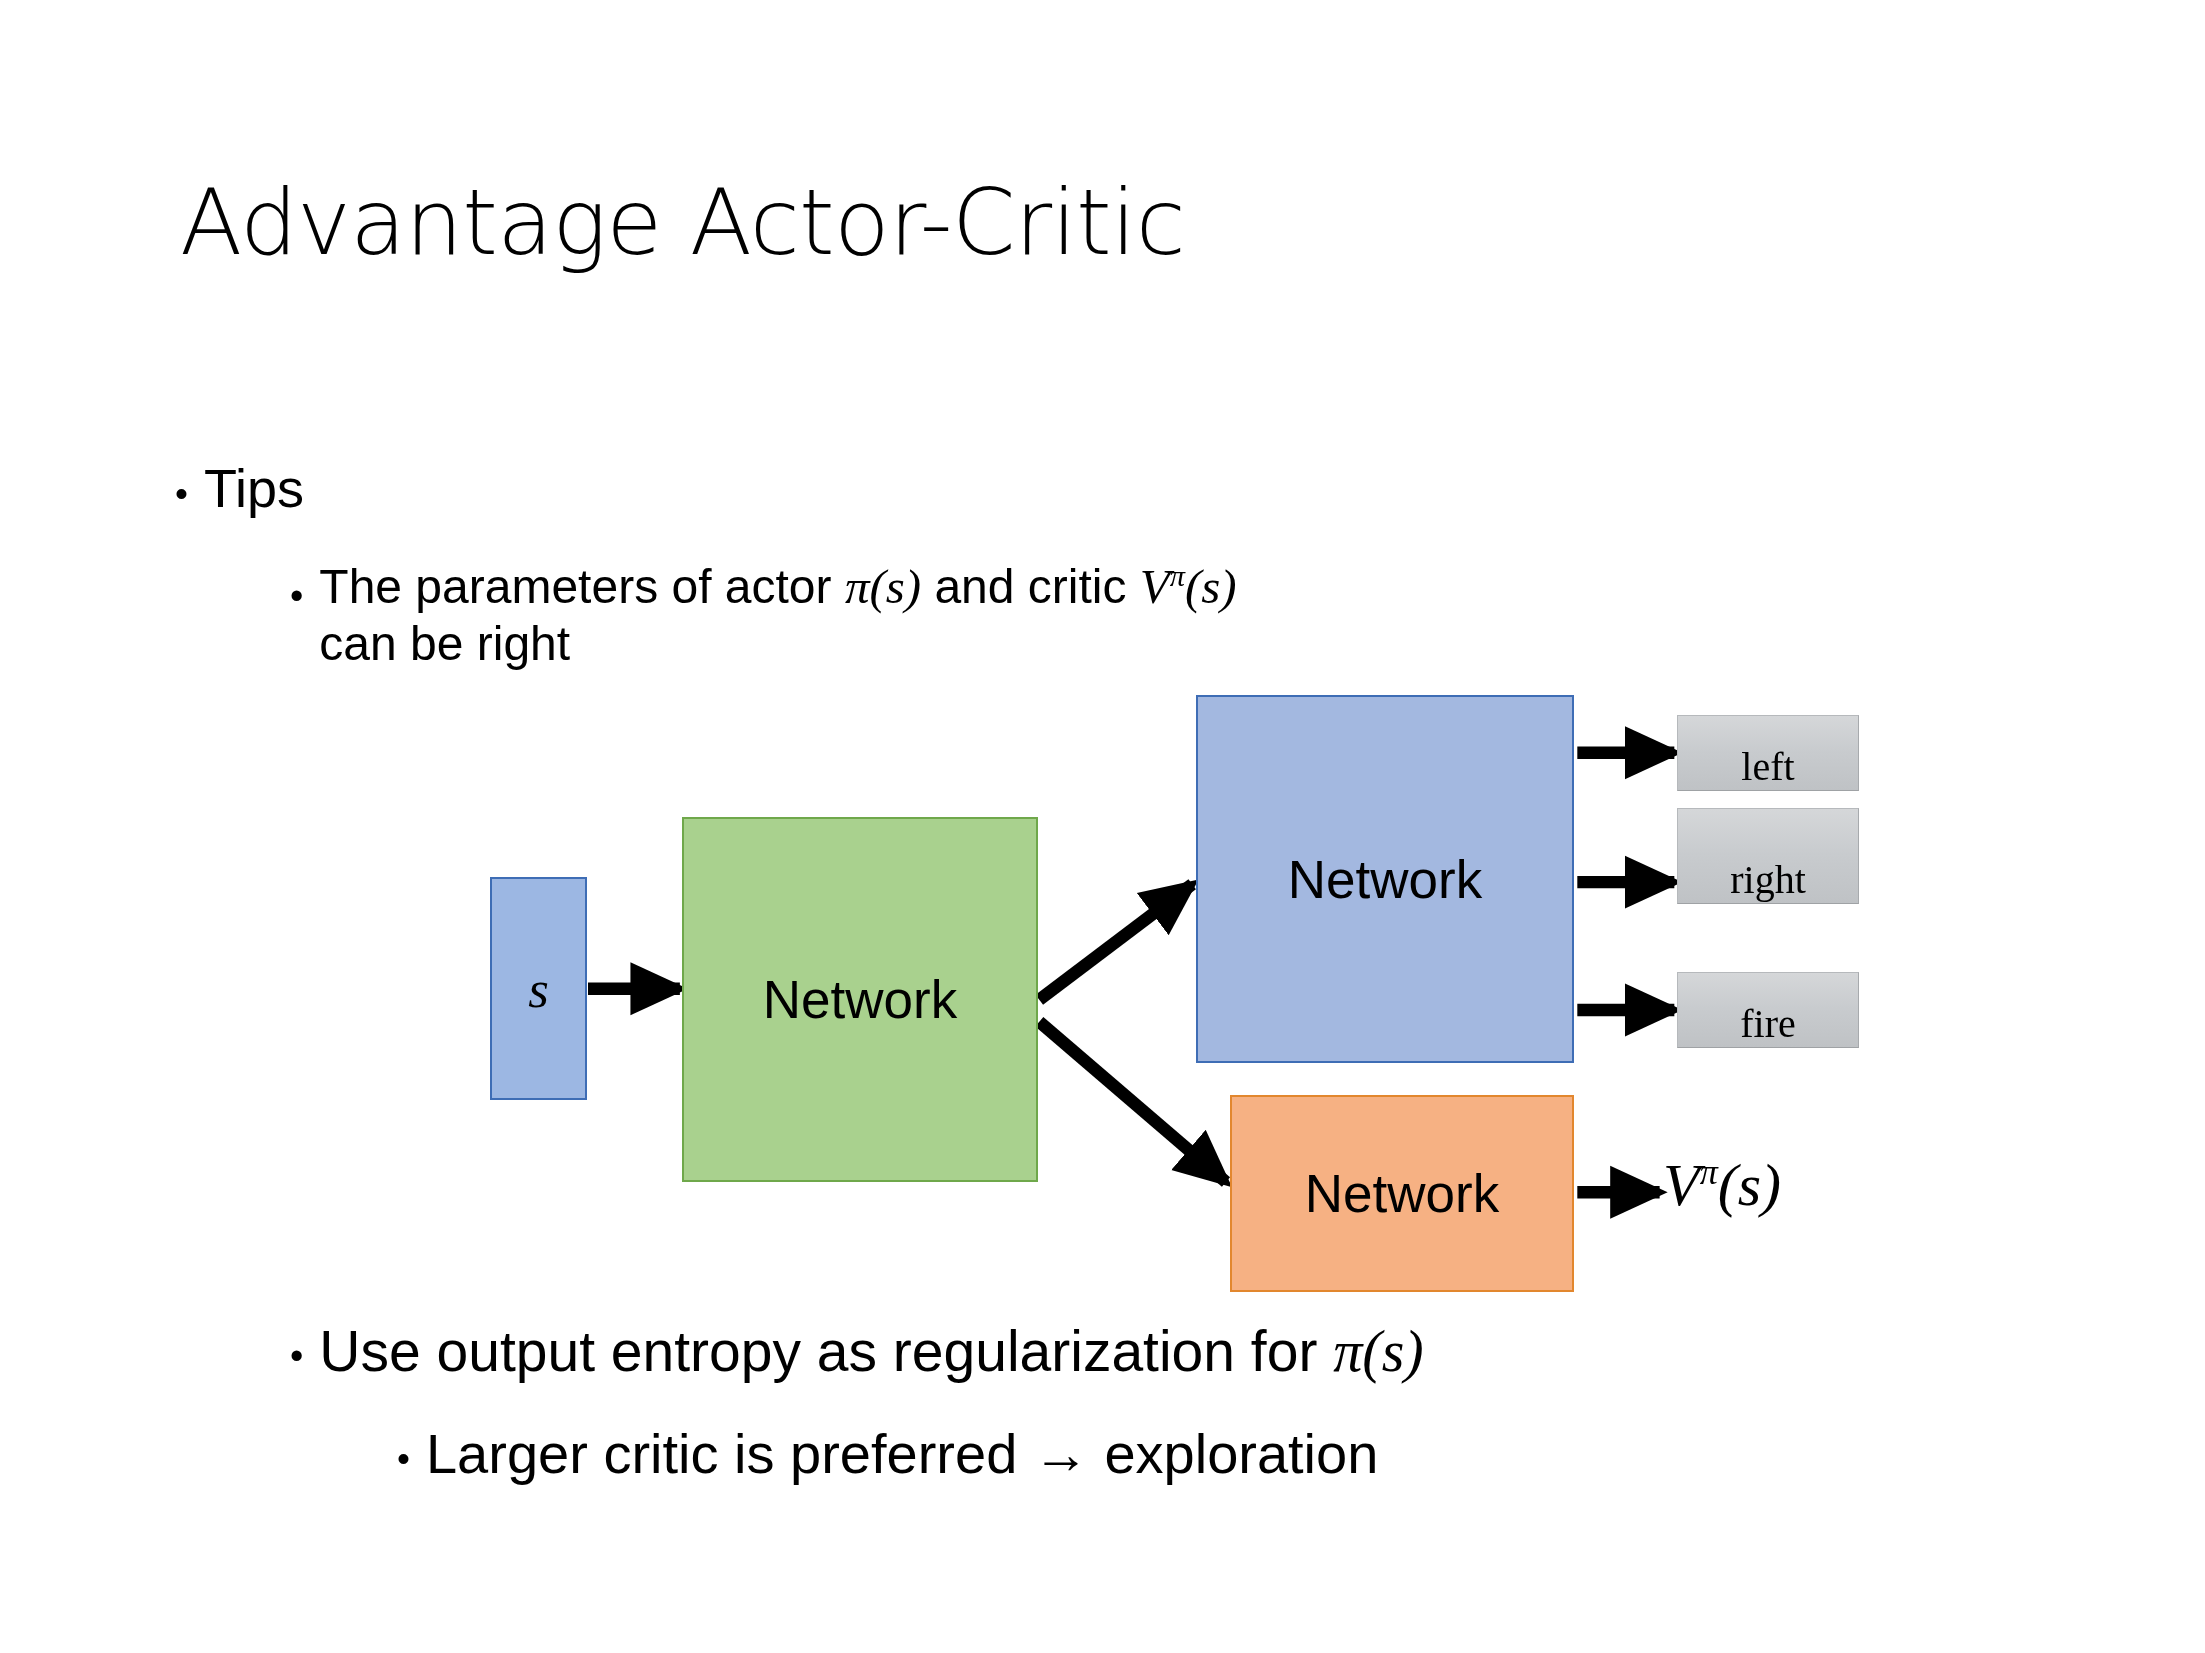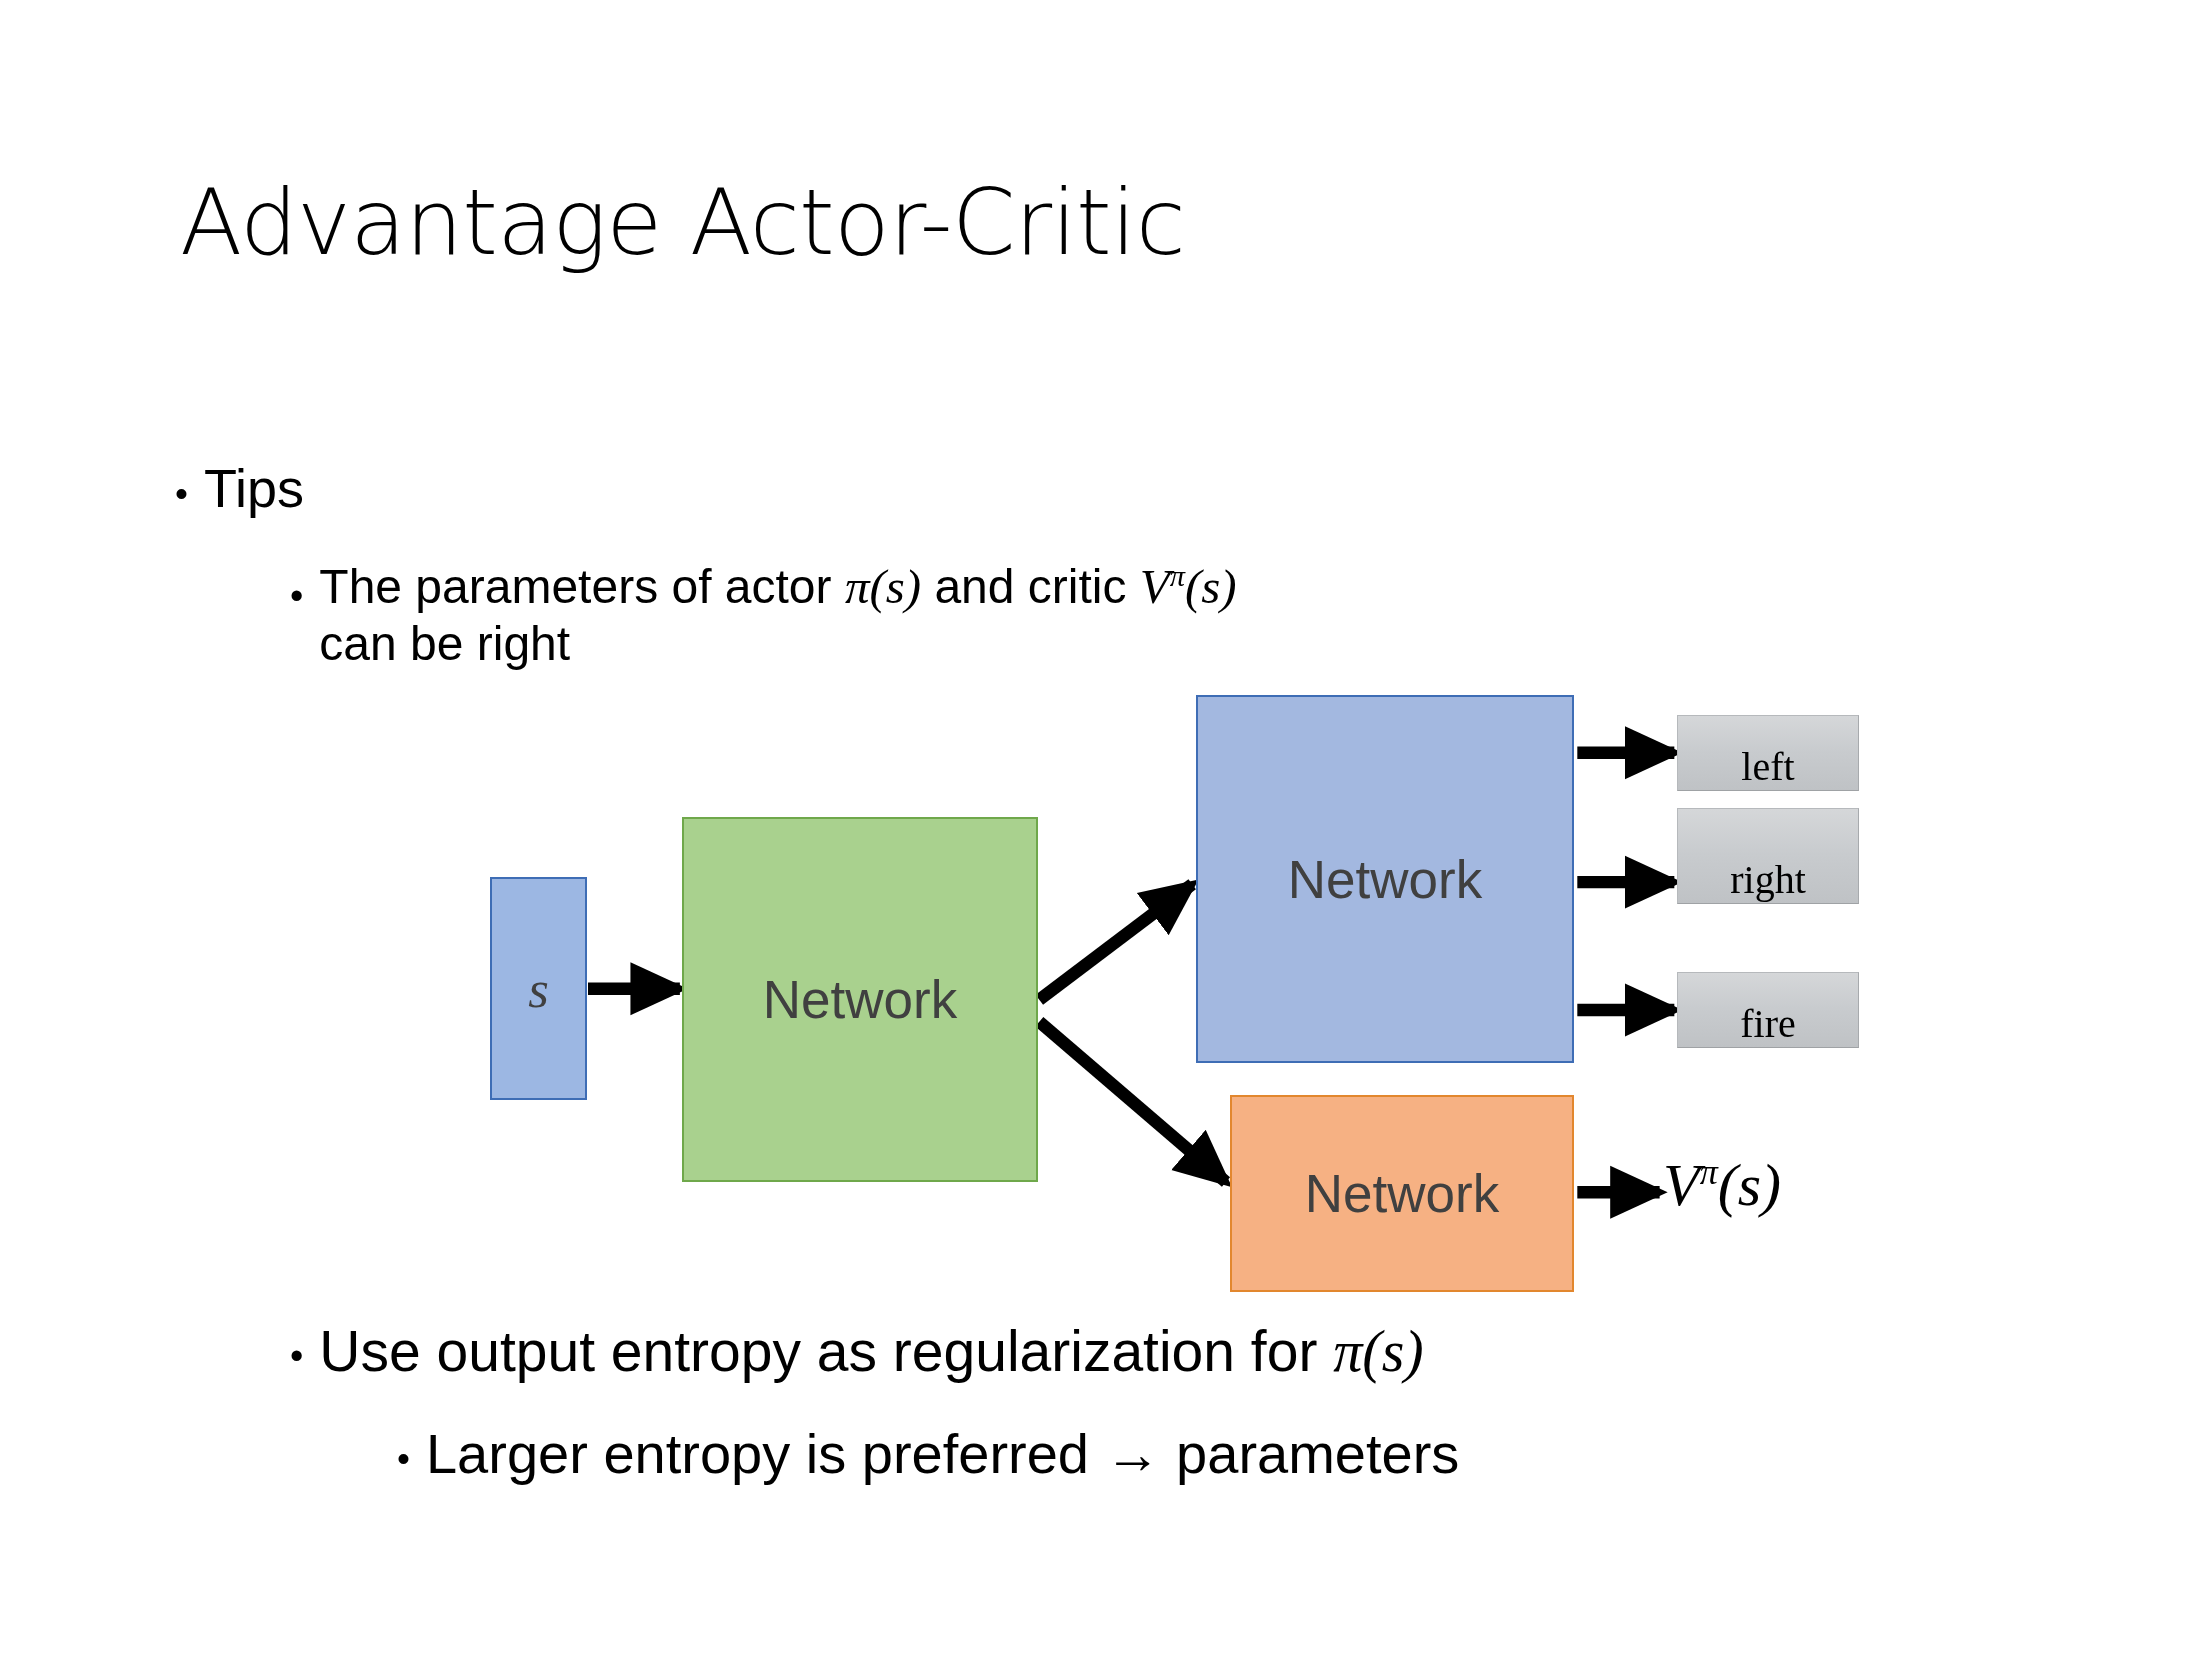--- a/index.html
+++ b/index.html
@@ -122,21 +122,21 @@
   }
   #diagram > * { pointer-events: auto; }
 
   .dbox {
     position: absolute;
     box-sizing: border-box;
     display: flex;
     align-items: center;
     justify-content: center;
     font-family: "Liberation Sans", sans-serif;
-    color: #404040;
+    color: #000000;
   }
 
   #box-state {
     left: 490px;  top: 877px;
     width: 97px; height: 223px;
     background: #9CB7E3;
     border: 2.2px solid #3E6DB5;
   }
   #box-state .statelabel {
     font-family: "Liberation Serif", "DejaVu Serif", serif;
@@ -273,15 +273,15 @@
 
 </div>
 
 <div class="bullet-row" id="bullet-entropy">
   <span class="bullet-dot">•</span>
   <span class="bullet-text"><span>Use output entropy as regularization for </span><span class="mathrun">π(s)</span></span>
 </div>
 
 <div class="bullet-row" id="bullet-larger">
   <span class="bullet-dot">•</span>
-  <span class="bullet-text">Larger entropy is preferred → parameters</span>
+  <span class="bullet-text">Larger critic is preferred → exploration</span>
 </div>
 
 
 </body></html>

